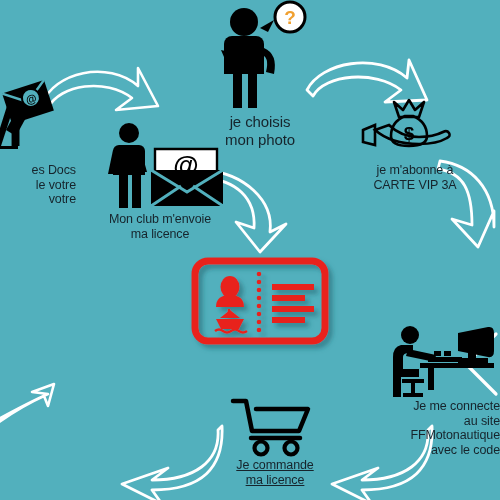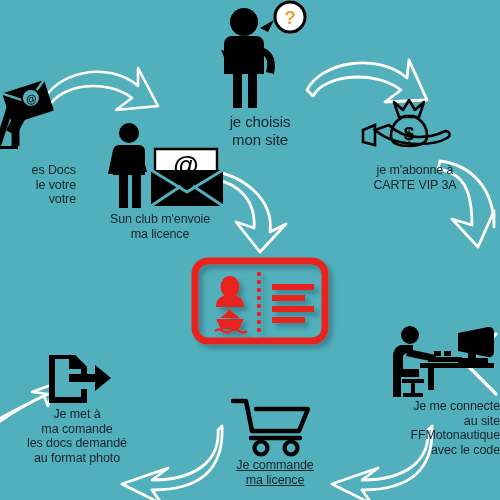--- a/index.html
+++ b/index.html
@@ -153,21 +153,21 @@
         <rect x="31" y="70" width="9" height="36" fill="#000"></rect>
         <rect x="46" y="70" width="9" height="36" fill="#000"></rect>
 
         <path d="M58 26 L72 18 L66 30 Z" fill="#000"></path>
 
         <circle cx="88" cy="15" r="15" fill="#ffffff" stroke="#000" stroke-width="3"></circle>
         <text x="88" y="22" font-family="'Liberation Sans',sans-serif" font-size="19" font-weight="bold" fill="#f0a030" text-anchor="middle">?</text>
       </svg>
     </div>
     <div class="caption">je choisis
-mon site</div>
+mon photo</div>
   </div>
 
   <div class="node" id="node-subscribe">
     <div class="icon-wrap">
       <svg width="112" height="52" viewBox="0 0 112 52">
 
         <path d="M46 16 q-14 6 -14 20 q0 10 18 10 q18 0 18 -10 q0 -14 -14 -20 z" fill="none" stroke="#000" stroke-width="2.6"></path>
 
         <path d="M40 17 l-5 -15 l9 8 l6 -10 l6 10 l9 -8 l-5 15 z" fill="none" stroke="#000" stroke-width="2.6" stroke-linejoin="round"></path>
 
@@ -224,54 +224,41 @@
         <path d="M4 3 h13 l6 30 h47 l9 -22 h-52" fill="none" stroke="#000" stroke-width="4.5" stroke-linejoin="round" stroke-linecap="round"></path>
         <path d="M22 40 h49" fill="none" stroke="#000" stroke-width="4.5" stroke-linecap="round"></path>
         <circle cx="32" cy="50" r="6.5" fill="none" stroke="#000" stroke-width="4.2"></circle>
         <circle cx="62" cy="50" r="6.5" fill="none" stroke="#000" stroke-width="4.2"></circle>
       </svg>
     </div>
     <div class="caption">Je commande
 ma licence</div>
   </div>
 
-  <div class="node" id="node-docs">
-    <div class="icon-wrap">
-      <svg width="72" height="52" viewBox="0 0 72 52">
-        <path d="M8 3 h26 l12 12 v8 h-6 v-6 h-12 v-10 h-14 v38 h26 v-8 h6 v14 h-38 z" fill="#000"></path>
-        <path d="M34 3 l12 12 h-12 z" fill="#000"></path>
-        <path d="M28 22 h26 v-9 l16 13 l-16 13 v-9 h-26 z" fill="#000"></path>
-      </svg>
-    </div>
-    <div class="caption">Je met à
-ma comande
-les docs demandé
-au format photo</div>
-  </div>
 
   <div class="node" id="node-mail">
     <div class="icon-wrap">
       <svg width="126" height="88" viewBox="0 0 126 88">
 
         <circle cx="32" cy="11" r="10" fill="#000"></circle>
         <path d="M22 23 h20 a6 6 0 0 1 6 6 v24 h-32 v-24 a6 6 0 0 1 6 -6 z" fill="#000"></path>
         <path d="M16 28 l-5 24 h6 l6 -22 z" fill="#000"></path>
         <path d="M44 28 l6 22 h-6 l-6 -20 z" fill="#000"></path>
         <rect x="22" y="52" width="9" height="34" fill="#000"></rect>
         <rect x="35" y="52" width="9" height="34" fill="#000"></rect>
 
         <path d="M58 27 h62 v36 h-62 z" fill="#ffffff" stroke="#000" stroke-width="2.4"></path>
         <text x="89" y="52" font-family="'Liberation Sans',sans-serif" font-size="26" font-weight="bold" fill="#000" text-anchor="middle">@</text>
 
         <path d="M54 48 h72 v36 h-72 z" fill="#000"></path>
         <path d="M54 48 l36 22 l36 -22" fill="none" stroke="#52b0bd" stroke-width="3"></path>
         <path d="M54 84 l30 -20 M126 84 l-30 -20" stroke="#52b0bd" stroke-width="3" fill="none"></path>
       </svg>
     </div>
-    <div class="caption">Sun club m'envoie
+    <div class="caption">Mon club m'envoie
 ma licence</div>
   </div>
 
   <div class="node" id="node-brand">
     <div class="icon-wrap">
       <svg width="118" height="78" viewBox="0 0 118 78">
 
         <text x="14" y="62" font-family="'Liberation Sans',sans-serif" font-size="62" font-weight="bold" fill="#000">M</text>
 
         <rect x="14" y="62" width="46" height="3" fill="#000"></rect>

